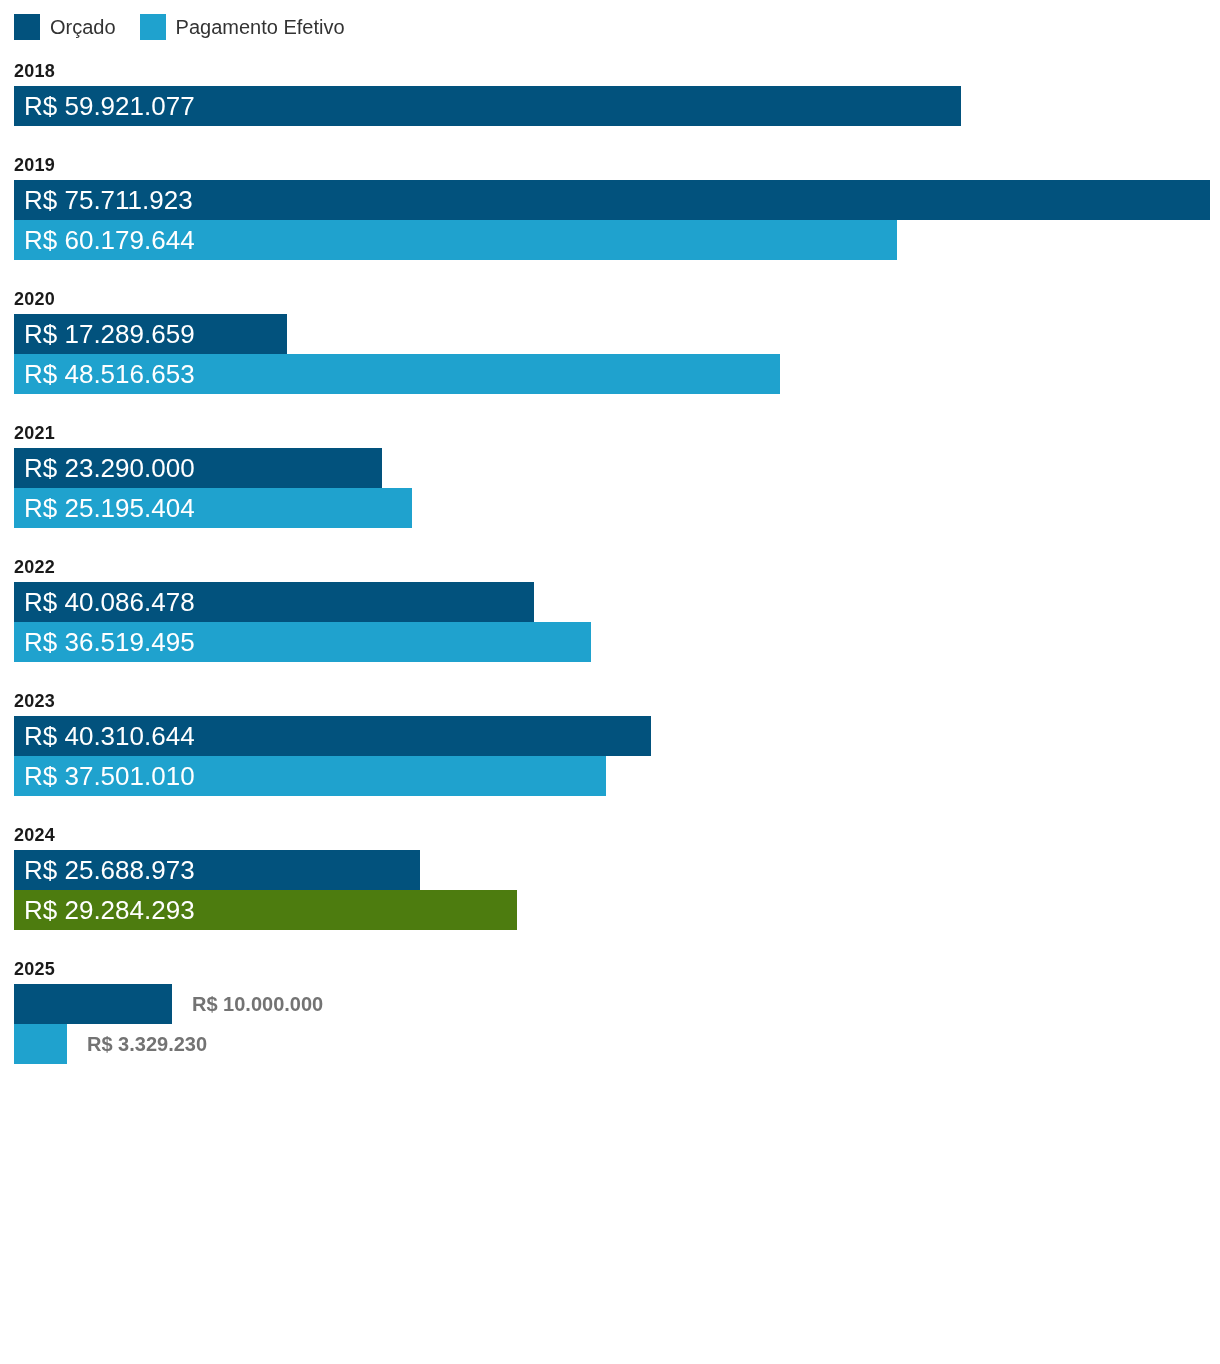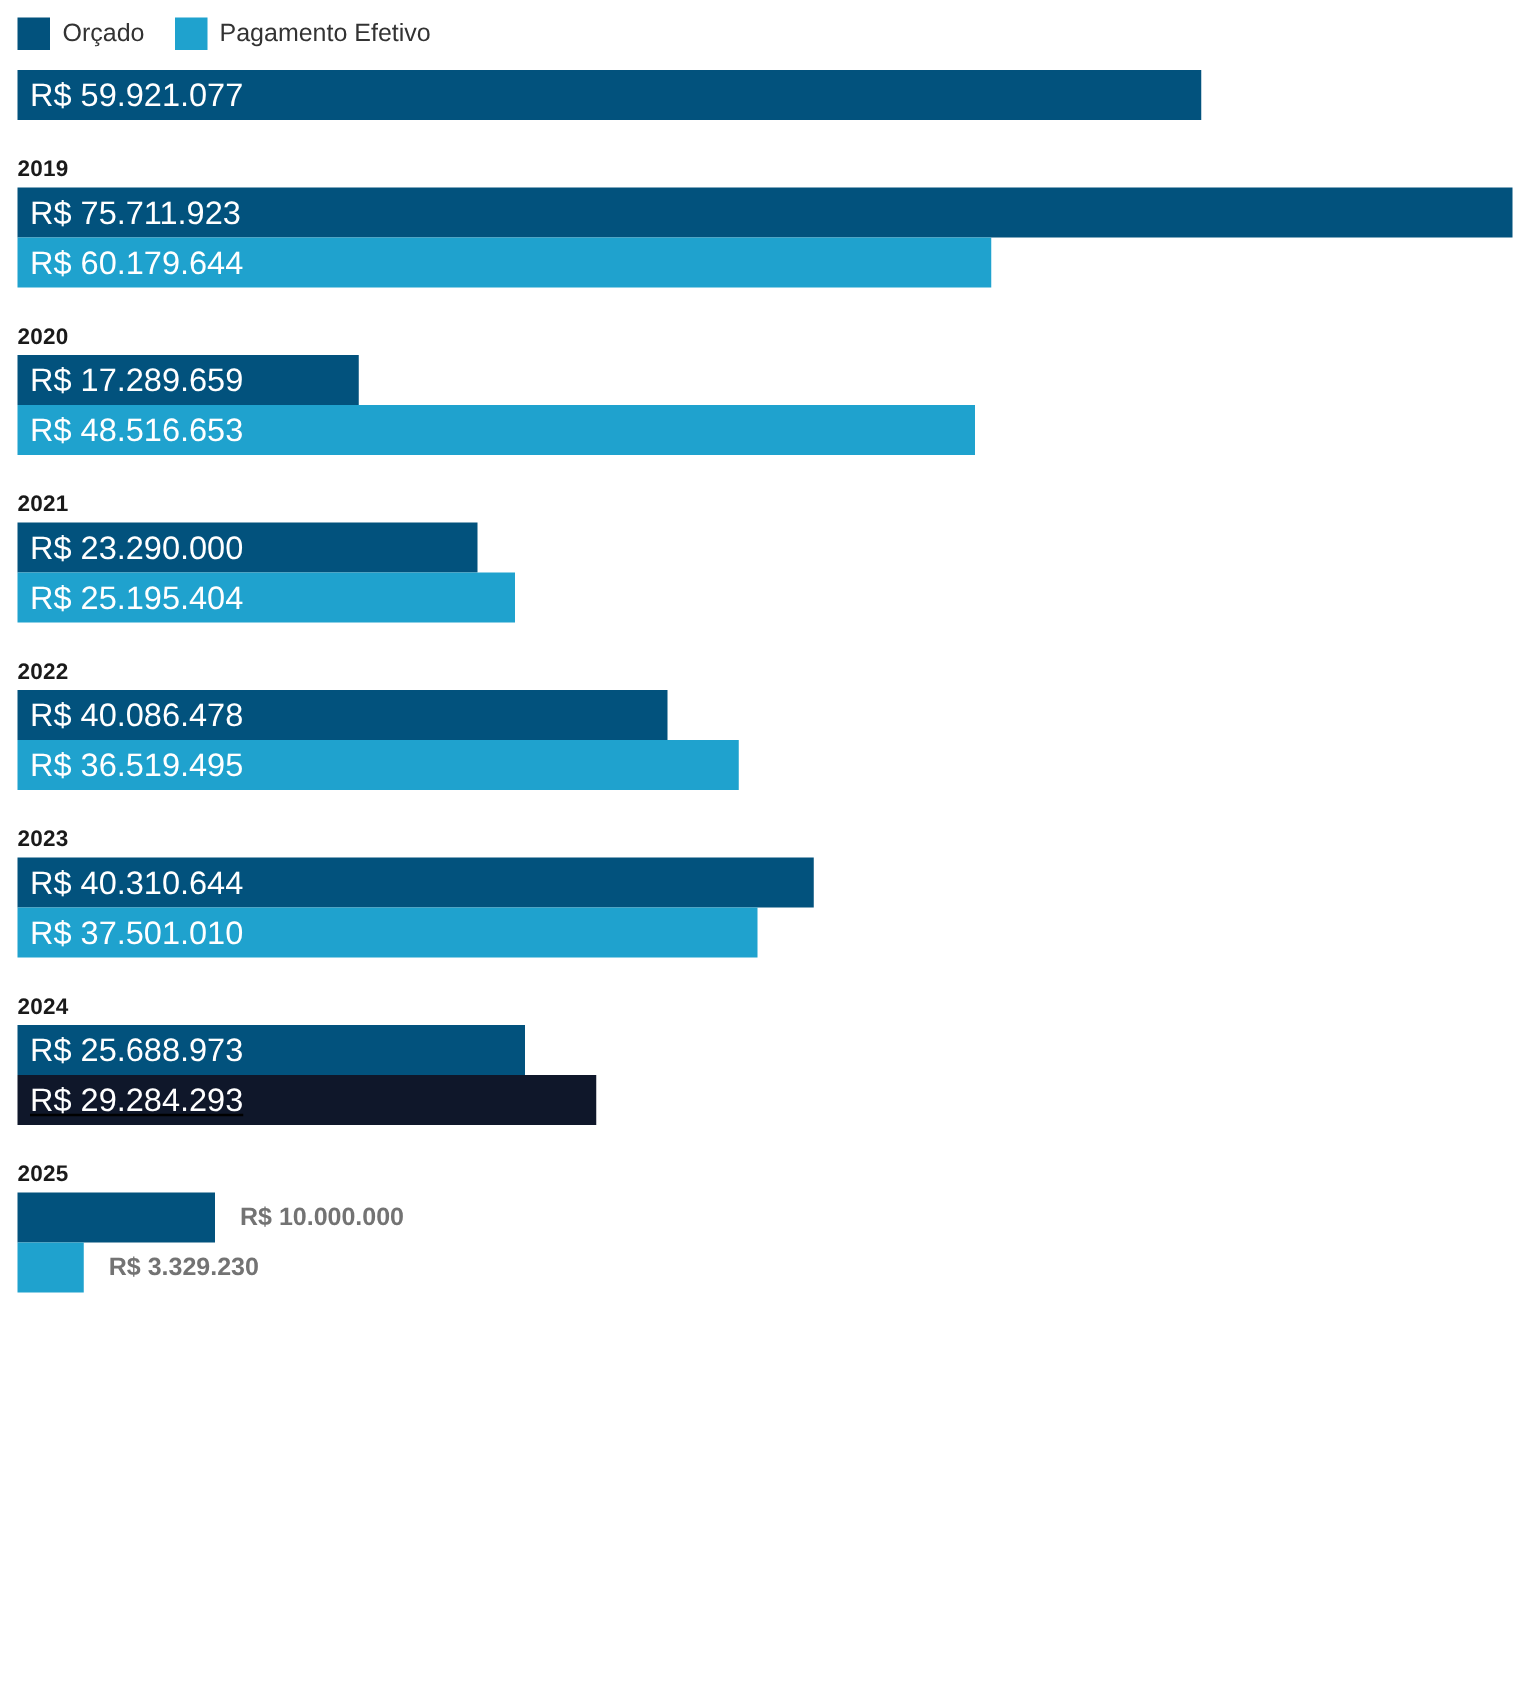--- a/index.html
+++ b/index.html
@@ -109,38 +109,39 @@
       <span class="legend-label">Orçado</span>
     </div>
     <div class="legend-item">
       <span class="legend-swatch" style="background: rgb(31, 162, 206);"></span>
       <span class="legend-label">Pagamento Efetivo</span>
     </div>
   </div>
 
 <div id="chart">
     <div class="group">
+      <div class="group-label">2018</div>
       <div class="bars">
         <div class="bar-row">
           <div class="bar" style="width: 947px; background: rgb(2, 82, 125);">
             <span class="bar-value-inside">R$ 59.921.077</span>
           </div>
         </div>
       </div>
     </div>
     <div class="group">
       <div class="group-label">2019</div>
       <div class="bars">
         <div class="bar-row">
           <div class="bar" style="width: 1196px; background: rgb(2, 82, 125);">
             <span class="bar-value-inside">R$ 75.711.923</span>
           </div>
         </div>
         <div class="bar-row">
-          <div class="bar" style="width: 779px; background: rgb(31, 162, 206);">
+          <div class="bar" style="width: 883px; background: rgb(31, 162, 206);">
             <span class="bar-value-inside">R$ 60.179.644</span>
           </div>
         </div>
       </div>
     </div>
     <div class="group">
       <div class="group-label">2020</div>
       <div class="bars">
         <div class="bar-row">
           <div class="bar" style="width: 273px; background: rgb(2, 82, 125);">
@@ -201,21 +202,21 @@
     </div>
     <div class="group">
       <div class="group-label">2024</div>
       <div class="bars">
         <div class="bar-row">
           <div class="bar" style="width: 406px; background: rgb(2, 82, 125);">
             <span class="bar-value-inside">R$ 25.688.973</span>
           </div>
         </div>
         <div class="bar-row">
-          <div class="bar" style="width: 463px; background: #0f172a; text-decoration: underline;">
+          <div class="bar" style="width: 503px; background: #4d7c0f;">
             <span class="bar-value-inside">R$ 29.284.293</span>
           </div>
         </div>
       </div>
     </div>
     <div class="group">
       <div class="group-label">2025</div>
       <div class="bars">
         <div class="bar-row">
           <div class="bar" style="width: 158px; background: rgb(2, 82, 125);"></div>

